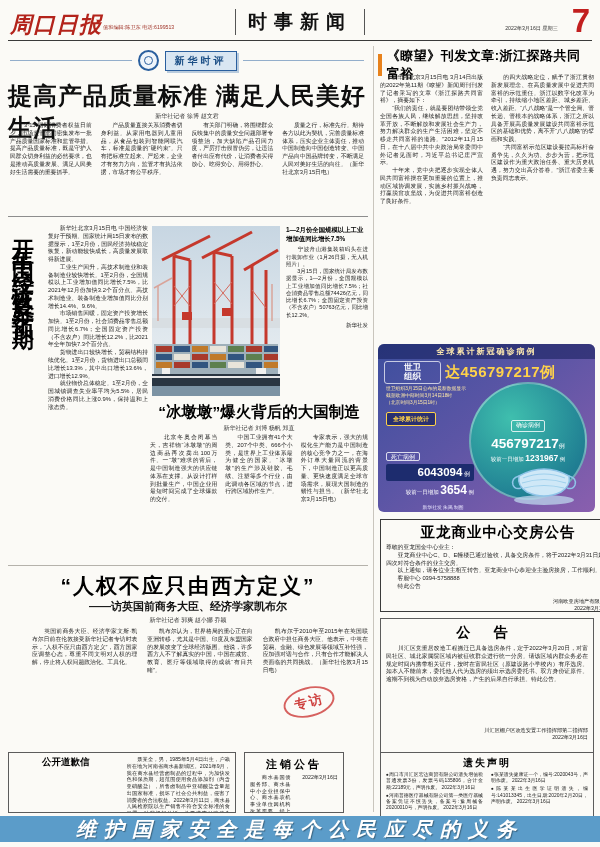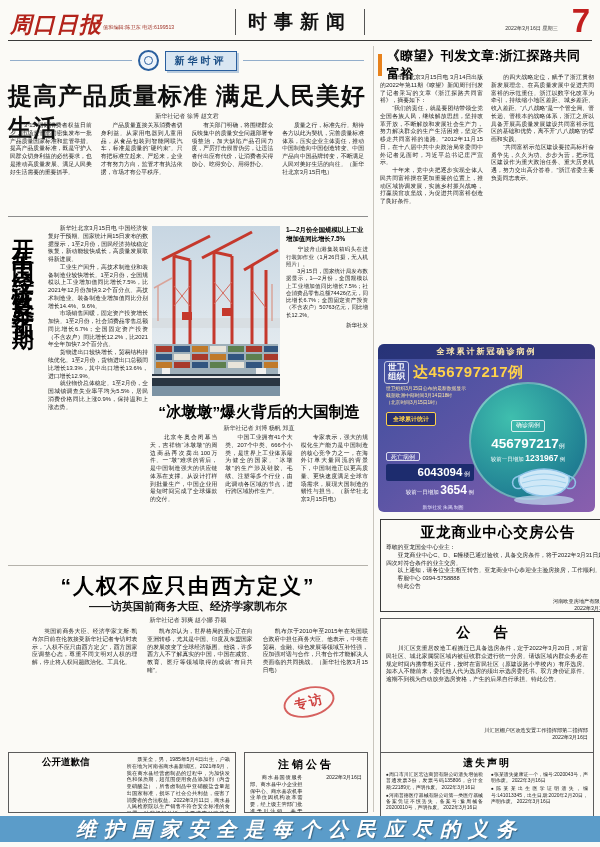--- a/index.html
+++ b/index.html
@@ -67,38 +67,38 @@
            border-radius:50%; transform:rotate(-14deg); display:flex; align-items:center;
            justify-content:center; font-size:13px; font-weight:bold; color:rgba(198,32,30,.85);
            letter-spacing:2px; background:rgba(255,255,255,.15); }
 
   
   .notice-box { border:1px solid #5c5c5c; background:#fbfaf6; padding:3px 5px; overflow:hidden; }
   .apology-box { left:8px; top:752px; width:228px; height:61px; }
   .apology-cols { column-count:2; column-gap:9px; height:52px; }
   .apology-title { text-align:center; font-weight:bold; font-size:9.5px; margin-bottom:2px; color:#000; }
   .sign-right { font-size:5.2px; text-align:right; color:#222; }
-  .cancel-box { left:244px; top:752px; width:124px; height:61px; }
+  .cancel-box { left:244px; top:752px; width:100px; height:61px; }
   .cancel-title { text-align:center; font-weight:bold; font-size:11px; letter-spacing:3px; margin:1px 0 2px; color:#000; }
   .cancel-cols { column-count:2; column-gap:7px; height:40px; }
 
   
   .lookout-title { left:378px; top:47px; width:216px; display:flex; align-items:center; gap:5px; }
   .lookout-bar { width:4px; height:22px; background:#e8821c; }
   .lookout-text { font-size:13px; font-weight:bold; color:#000; letter-spacing:0.5px; }
   .lookout-cols { left:380px; top:74px; width:214px; height:264px; column-count:2; column-gap:8px; }
 
   
   .covid { left:378px; top:344px; width:217px; height:168px; border-radius:6px; overflow:hidden;
            background:linear-gradient(140deg,#3d4f9e 0%,#5b55a5 45%,#8a5fae 100%); color:#fff; }
   .covid-band { text-align:center; font-size:8px; font-weight:bold; letter-spacing:2px;
                 background:rgba(20,30,90,.55); padding:2px 0; color:#fde9b0; }
   .covid-toprow { display:flex; align-items:center; padding:2px 6px 0 6px; gap:4px; }
   .covid-org { font-size:8.5px; font-weight:bold; line-height:1.1; border:1px solid rgba(255,255,255,.7);
-               border-radius:3px; padding:1px 3px; text-align:center; }
+               border-radius:3px; padding:1px 19px; text-align:center; }
   .covid-big { font-size:15px; font-weight:bold; color:#ffd24a; letter-spacing:0.5px; }
   .covid-notes { padding:2px 0 0 8px; font-size:4.8px; line-height:1.45; color:#ffe9a8; }
   .covid-pill { display:inline-block; margin:3px 0 0 8px; font-size:6px; font-weight:bold; color:#ffd24a;
                 border:1px solid #ffd24a; background:rgba(15,25,80,.6); border-radius:2px; padding:1.5px 6px; }
   .covid-circle { position:absolute; right:8px; top:38px; width:118px; height:118px; border-radius:50%;
                   background:radial-gradient(circle at 35% 30%,#3fbfae,#1f7d92 75%); border:2px solid rgba(255,255,255,.35);
                   display:flex; flex-direction:column; align-items:center; justify-content:center; text-align:center; }
   .covid-chip { font-size:6px; border:1px solid rgba(255,255,255,.8); border-radius:2px; padding:0.5px 4px; margin-bottom:2px; }
   .covid-conf-num { font-size:13.5px; font-weight:bold; }
   .covid-unit { font-size:6px; font-weight:normal; }

